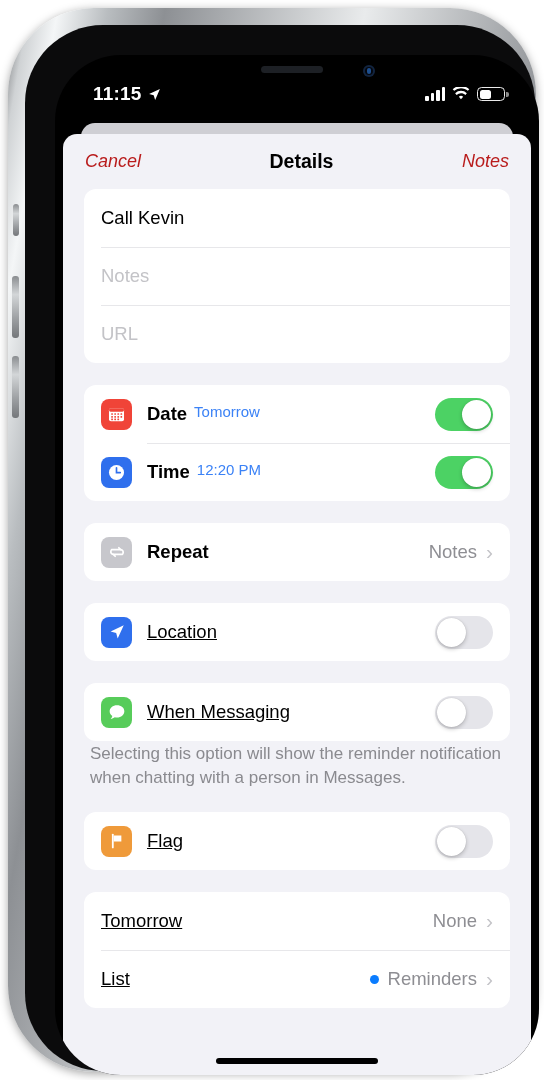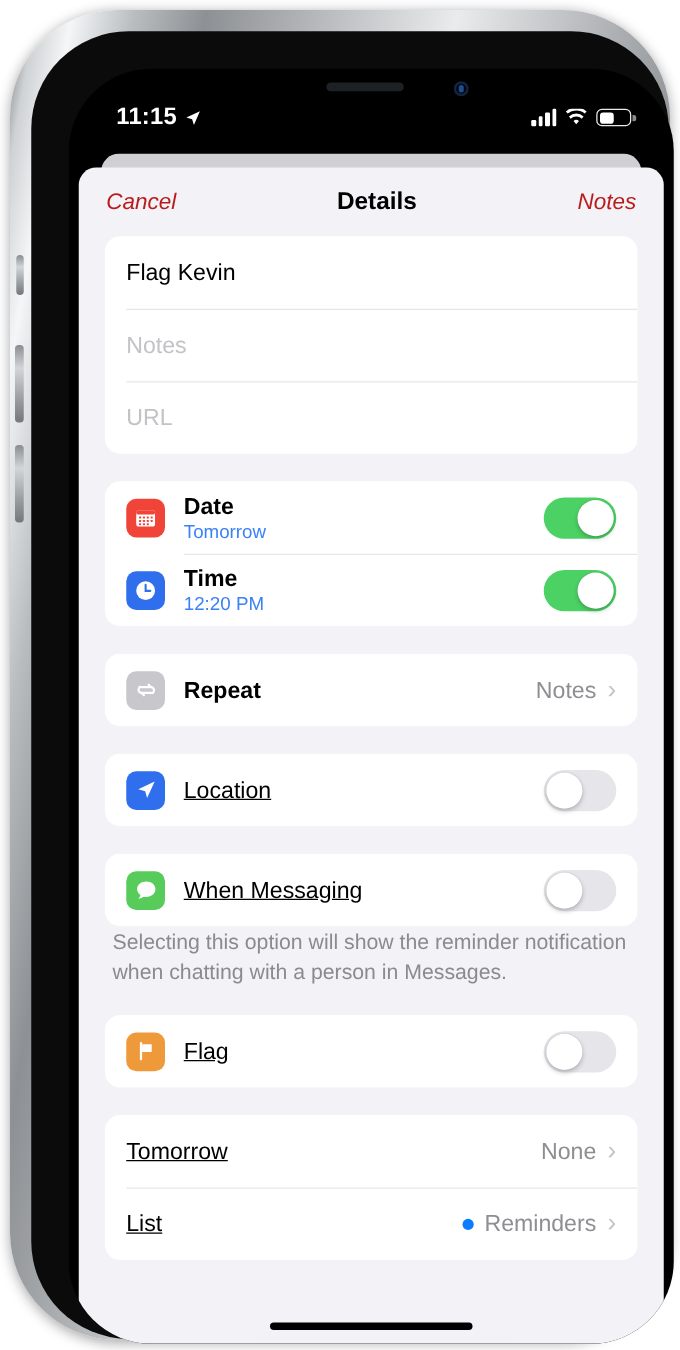--- a/index.html
+++ b/index.html
@@ -189,21 +189,21 @@
   .txt-field.placeholder { color: #c3c3c7; }
 
   .app-icon {
     width: 31px; height: 31px;
     border-radius: 8px;
     flex: 0 0 31px;
     margin-right: 15px;
     display: flex; align-items: center; justify-content: center;
   }
 
-  .row-labels { flex: 1; display: flex; flex-direction: column; gap: 1px; }
+  .row-labels { flex: 1; display: flex; gap: 7px; }
   .row-title { font-size: 18.5px; color: #000; font-weight: bold; }
   .row-title.plain { font-weight: normal; text-decoration: underline; }
   .row-sub { font-size: 15px; color: #3b82f6; }
 
   .row-value {
     font-size: 18.5px; color: #8e8e93;
     margin-right: 9px;
     display: flex; align-items: center; gap: 9px;
   }
   .list-dot {
@@ -304,21 +304,21 @@
           <div class="nav">
             <button class="nav-btn">Cancel</button>
             <span class="nav-title">Details</span>
             <button class="nav-btn">Notes</button>
           </div>
 
           <div class="sheet-body">
 
             <div class="group">
               <div class="row">
-                <span class="txt-field">Flag Kevin</span>
+                <span class="txt-field">Call Kevin</span>
               </div>
               <div class="row">
                 <span class="txt-field placeholder">Notes</span>
               </div>
               <div class="row">
                 <span class="txt-field placeholder">URL</span>
               </div>
             </div>
 
             <div class="group">

